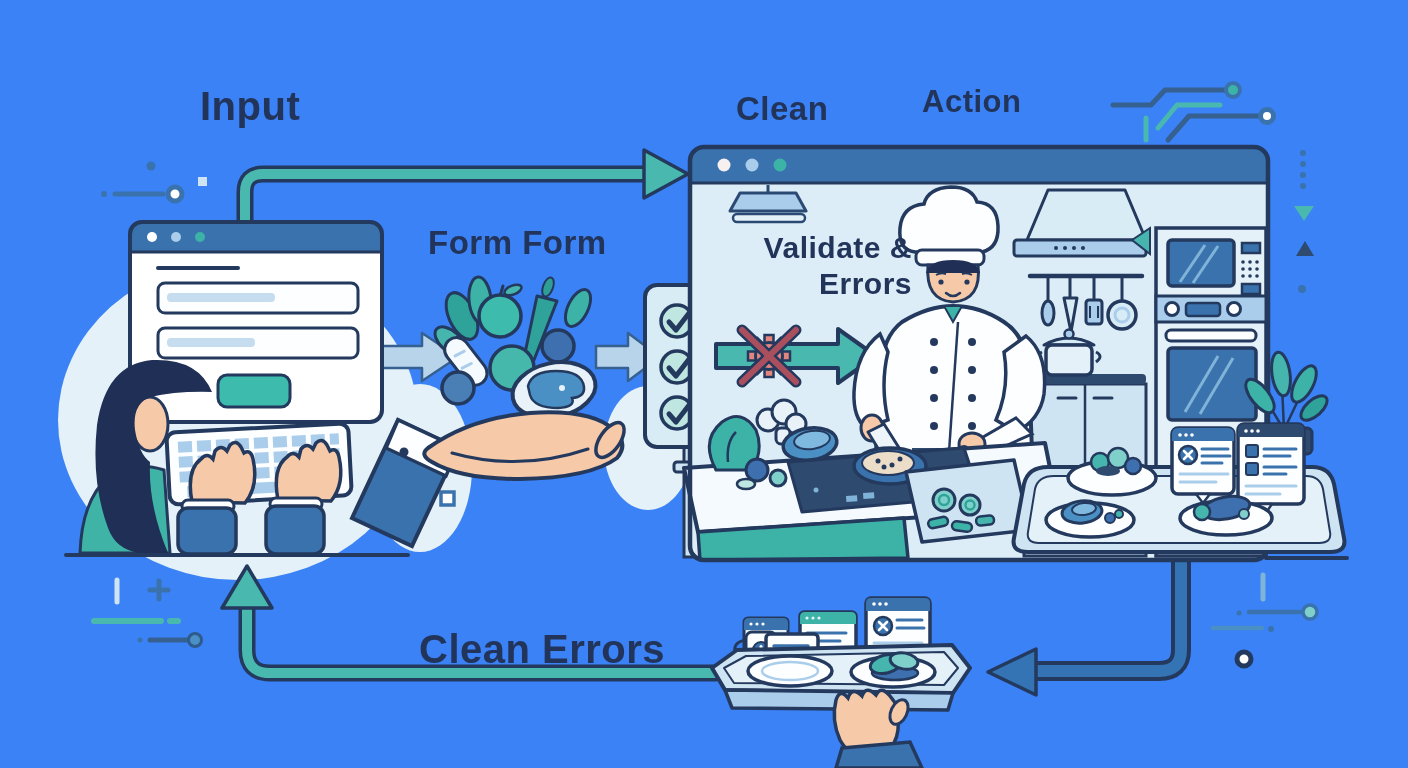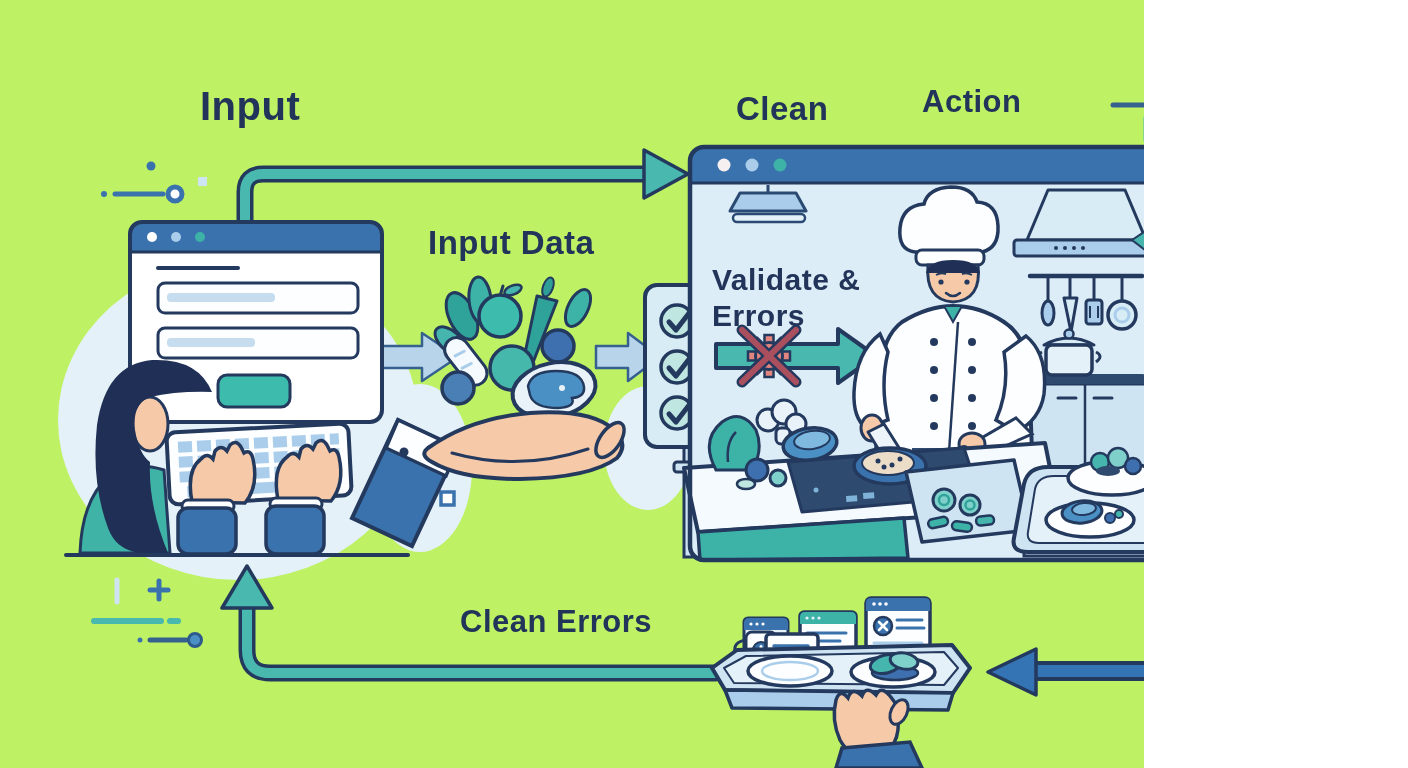--- a/index.html
+++ b/index.html
@@ -1,31 +1,31 @@
 <!DOCTYPE html>
 <html><head>
 <meta charset="utf-8">
 <style>
   html,body{margin:0;padding:0;background:#fff;}
   .canvas{
-    position:relative;width:1144px;height:768px;background:#bef264;
+    position:relative;width:1408px;height:768px;background:#3b82f6;
     overflow:hidden;font-family:"Liberation Sans",sans-serif;
   }
   .canvas svg{position:absolute;left:0;top:0;}
   .lbl{
     position:absolute;color:#223459;font-weight:700;
     font-family:"Liberation Sans",sans-serif;white-space:nowrap;
     letter-spacing:.5px;
   }
   .lbl-input{left:200px;top:84px;font-size:40px;}
   .lbl-server{left:736px;top:90px;font-size:33px;}
   .lbl-action{left:922px;top:84px;font-size:31px;}
   .lbl-formdata{left:428px;top:224px;font-size:33px;}
-  .lbl-validate{left:712px;top:230px;width:200px;font-size:30px;text-align:left;line-height:1.2;white-space:normal;margin-top:32px;}
-  .lbl-cleanerrors{left:419px;top:604px;font-size:31px;margin-left:41px;}
+  .lbl-validate{left:712px;top:230px;width:200px;font-size:30px;text-align:right;line-height:1.2;white-space:normal;}
+  .lbl-cleanerrors{left:419px;top:627px;font-size:40px;}
 </style>
 </head>
 <body>
 
 <div class="canvas">
 
 <svg width="1408" height="768" viewBox="0 0 1408 768">
 
   <g>
     <ellipse cx="238" cy="420" rx="180" ry="160" fill="#e4f1f8"></ellipse>
@@ -498,20 +498,20 @@
     <path d="M836 700 Q840 688 848 698 Q852 686 862 696 Q866 685 876 695 Q881 685 890 696 L896 704 Q905 744 880 756 Q852 762 840 740 Q831 720 836 700 Z" fill="#f6c9a8" stroke="#24395e" stroke-width="3.5"></path>
     <ellipse cx="899" cy="712" rx="8" ry="13" transform="rotate(25 899 712)" fill="#f6c9a8" stroke="#24395e" stroke-width="3"></ellipse>
     <polygon points="842,748 910,742 922,768 836,768" fill="#3a72ad" stroke="#24395e" stroke-width="3.5"></polygon>
   </g>
 
 </svg>
 
 <div class="lbl lbl-input">Input</div>
 <div class="lbl lbl-server">Clean</div>
 <div class="lbl lbl-action">Action</div>
-<div class="lbl lbl-formdata">Input Data</div>
+<div class="lbl lbl-formdata">Form Form</div>
 <div class="lbl lbl-validate">
   <div>Validate &amp;</div>
   <div>Errors</div>
 </div>
 <div class="lbl lbl-cleanerrors">Clean Errors</div>
 
 </div>
 
 </body></html>

